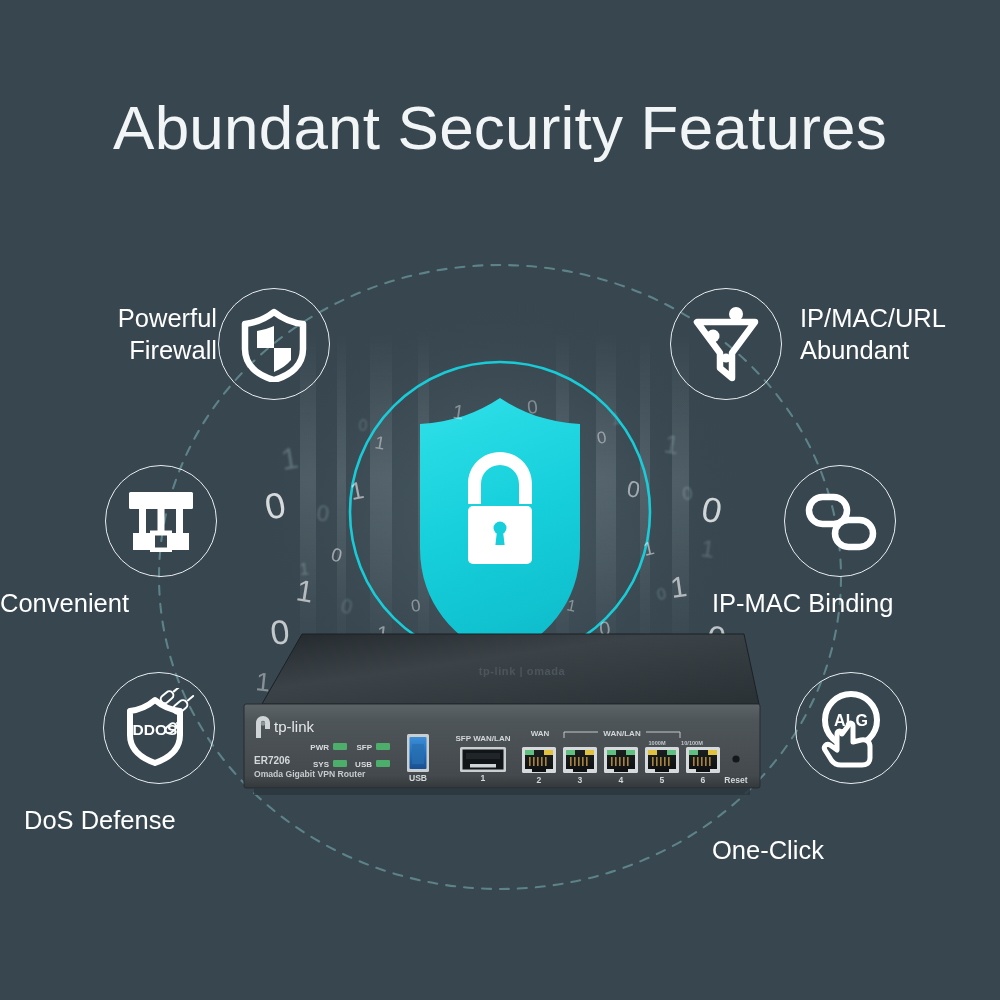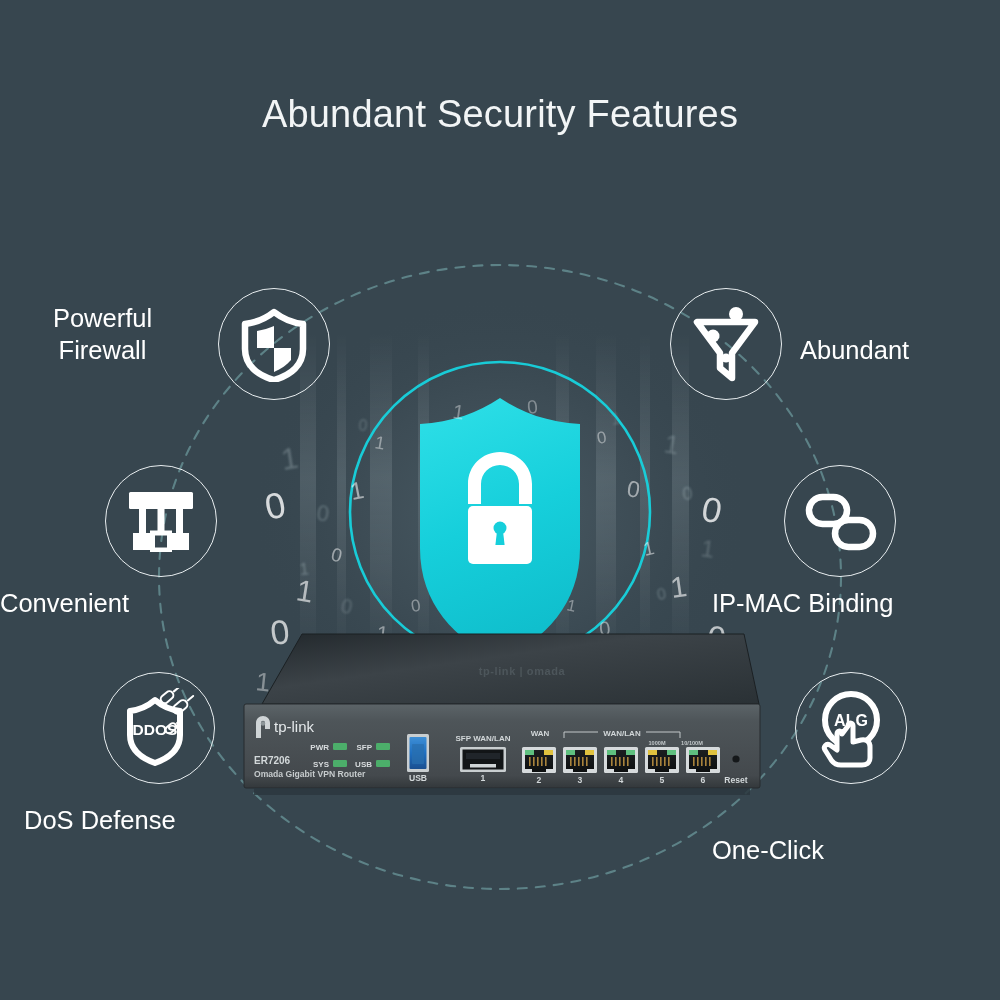--- a/index.html
+++ b/index.html
@@ -10,21 +10,21 @@
     overflow:hidden;
     position:relative;
     -webkit-font-smoothing:antialiased;
   }
   #stage { position:absolute; inset:0; width:1000px; height:1000px; }
 
   
   .title {
     position:absolute; top:94px; left:0; width:1000px;
     text-align:center;
-    font-size:38px;
+    font-size:62px;
     font-weight:300;
     letter-spacing:0.2px;
     color:#f2f5f6;
     line-height:1.1;
   }
 
   
   .layer { position:absolute; left:0; top:0; width:1000px; height:1000px; }
   .layer.nopointer { pointer-events:none; }
 
@@ -163,21 +163,21 @@
 
   <div class="title">Abundant Security Features</div>
 
   <div class="node" style="left:0;top:0;">
     <div class="circ" style="left:218px;top:288px;width:112px;height:112px;"></div>
     <svg class="iconwrap" style="left:240px;top:308px;" width="68" height="74" viewBox="0 0 68 74">
       <path d="M34 4 C25 11 14 15 5 16 L5 41 C5 57 17 67 34 72 C51 67 63 57 63 41 L63 16 C54 15 43 11 34 4 Z" fill="none" stroke="#ffffff" stroke-width="6.5" stroke-linejoin="round"></path>
       <path d="M34 18 L34 40 L17 40 L17 23 C23 22 29 20 34 18 Z" fill="#ffffff"></path>
       <path d="M34 40 L51 40 L51 52 C47 57 41 61 34 64 Z" fill="#ffffff"></path>
     </svg>
-    <div class="label left" style="left:0px;top:303px;width:205px;text-align:center;">
+    <div class="label left" style="left:12px;top:303px;width:205px;">
       <span>Powerful</span><br>
       <span>Firewall</span>
     </div>
   </div>
 
   <div class="node" style="left:0;top:0;">
     <div class="circ" style="left:105px;top:465px;width:112px;height:112px;"></div>
     <svg class="iconwrap" style="left:126px;top:490px;" width="70" height="62" viewBox="0 0 70 62">
       <rect x="3" y="2" width="64" height="17" rx="1.5" fill="#ffffff"></rect>
       <rect x="13" y="19" width="7" height="24" fill="#ffffff"></rect>
@@ -220,21 +220,21 @@
 
   <div class="node" style="left:0;top:0;">
     <div class="circ" style="left:670px;top:288px;width:112px;height:112px;"></div>
     <svg class="iconwrap" style="left:690px;top:306px;" width="72" height="78" viewBox="0 0 72 78">
       <path d="M7 16 L65 16 L42 47 L42 72 L30 62 L30 47 Z" fill="none" stroke="#ffffff" stroke-width="6.5" stroke-linejoin="round" stroke-linecap="round"></path>
       <circle cx="46" cy="8" r="7" fill="#ffffff"></circle>
       <circle cx="23" cy="30" r="6.5" fill="#ffffff"></circle>
       <circle cx="36" cy="52" r="4.5" fill="#ffffff"></circle>
     </svg>
     <div class="label right" style="left:800px;top:303px;width:250px;">
-      <br>
+      <span>IP/MAC/URL</span><br>
       <span>Abundant</span>
     </div>
   </div>
 
   <div class="node" style="left:0;top:0;">
     <div class="circ" style="left:784px;top:465px;width:112px;height:112px;"></div>
     <svg class="iconwrap" style="left:805px;top:493px;" width="72" height="58" viewBox="0 0 72 58">
       <rect x="4" y="4" width="38" height="27" rx="13.5" fill="none" stroke="#ffffff" stroke-width="6.5"></rect>
       <rect x="30" y="27" width="38" height="27" rx="13.5" fill="none" stroke="#ffffff" stroke-width="6.5"></rect>
     </svg>

